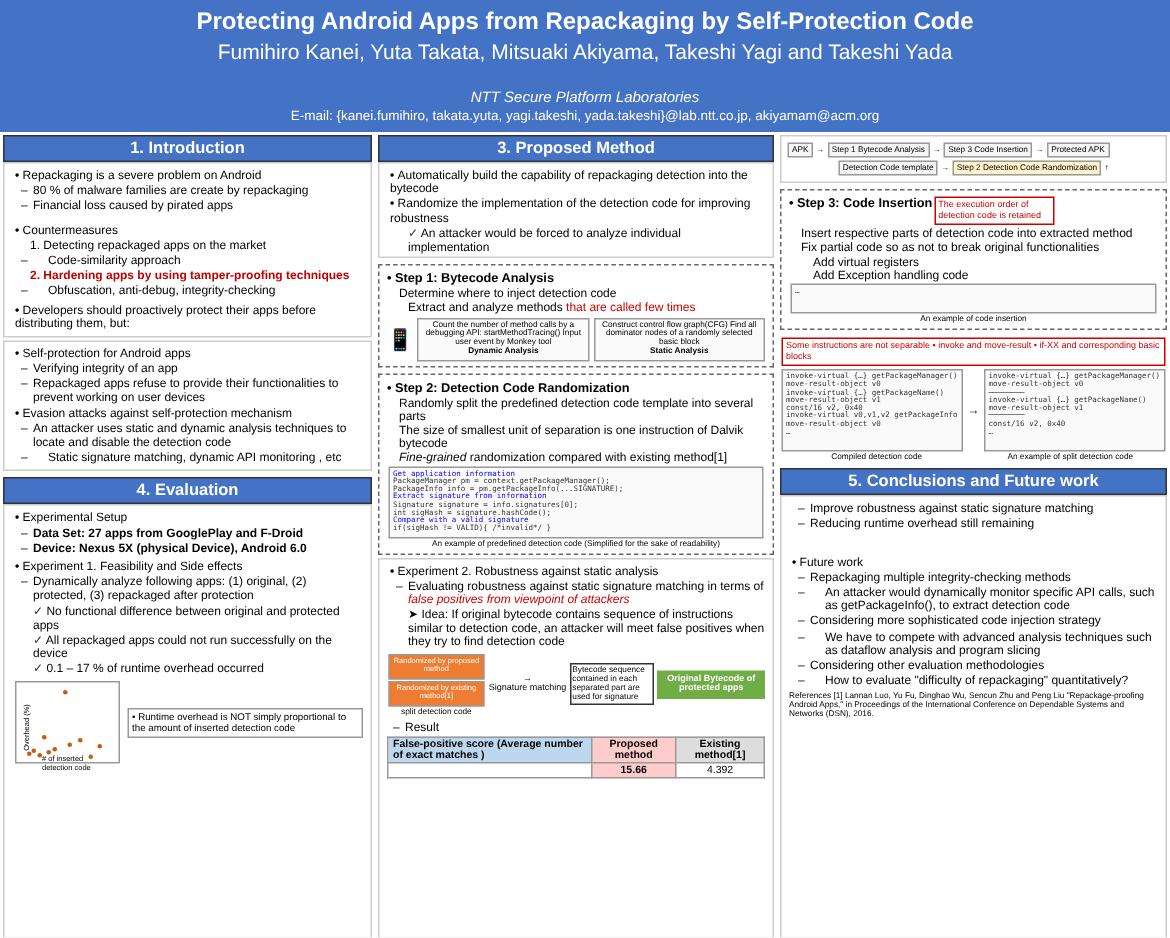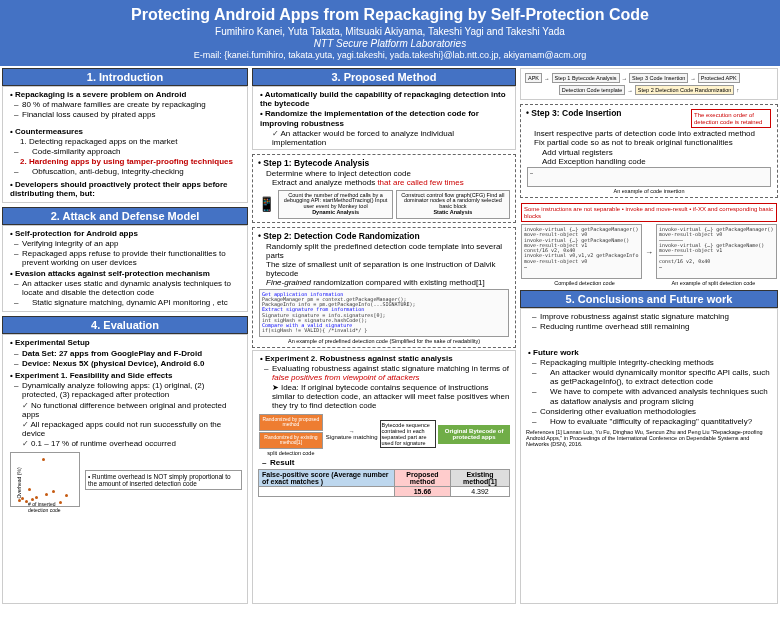--- a/index.html
+++ b/index.html
@@ -1,31 +1,31 @@
 <!DOCTYPE html>
 <html><head>
 <meta charset="utf-8">
 <style>
 *{margin:0;padding:0;box-sizing:border-box}
 body{width:780px;height:625px;font-family:Arial,sans-serif;background:#fff;font-size:8px;overflow:hidden}
 .header{background:#4472c4;color:#fff;text-align:center;padding:6px 4px}
 .header h1{font-size:16px;font-weight:bold;margin-bottom:2px}
-.header .authors{font-size:10px;margin-bottom:1px}
+.header .authors{font-size:14px;margin-bottom:18px}
 .header .lab{font-size:10px;font-style:italic;margin-bottom:1px}
 .header .email{font-size:9px}
 .poster{display:flex;height:540px}
 .col{display:flex;flex-direction:column}
 .col-left{width:250px}
 .col-mid{width:268px}
 .col-right{width:262px}
 .sec-head{background:#4472c4;color:#fff;font-weight:bold;text-align:center;padding:2px;font-size:11px;border:1px solid #333;margin:2px 2px 0}
 .sec-body{padding:3px 5px;border:1px solid #ccc;margin:0 2px 2px;background:#fff}
 .sec-body ul{list-style:none;padding-left:2px}
 .sec-body li{margin-bottom:1px;line-height:1.15}
-.sec-body .b{font-weight:bold}
+.sec-body .b{font-weight:normal}
 .sec-body .red{color:#c00000;font-weight:bold}
 .sec-body .sub{padding-left:12px;position:relative}
 .sec-body .sub:before{content:"–";position:absolute;left:4px}
 .sec-body .bul:before{content:"• ";font-weight:bold}
 .sec-body .chk:before{content:"✓ ";color:#333}
 .step-box{border:1px dashed #666;margin:2px;padding:3px 5px;background:#fff}
 .step-box .title{font-weight:bold;font-size:8.5px;margin-bottom:1px}
 .step-box ul{list-style:none}
 .step-box li{line-height:1.15}
 .flow-row{display:flex;gap:2px;margin:2px;align-items:center;font-size:5.5px}
@@ -69,21 +69,20 @@
       <li class="sub">Financial loss caused by pirated apps</li>
       <li class="bul b" style="margin-top:7px">Countermeasures</li>
       <li style="padding-left:10px">1. <span>Detecting repackaged apps on the market</span></li>
       <li class="sub" style="padding-left:22px">Code-similarity approach</li>
       <li class="red" style="padding-left:10px">2. <span>Hardening apps by using tamper-proofing techniques</span></li>
       <li class="sub" style="padding-left:22px">Obfuscation, anti-debug, integrity-checking</li>
       <li class="bul b" style="margin-top:3px">Developers should proactively protect their apps before distributing them, but:</li>
     </ul>
   </div>
 
-  <div class="sec-head">2. Attack and Defense Model</div>
   <div class="sec-body">
     <ul>
       <li class="bul b">Self-protection for Android apps</li>
       <li class="sub">Verifying integrity of an app</li>
       <li class="sub">Repackaged apps refuse to provide their functionalities to prevent working on user devices</li>
       <li class="bul b" style="margin-top:0">Evasion attacks against self-protection mechanism</li>
       <li class="sub">An attacker uses static and dynamic analysis techniques to locate and disable the detection code</li>
       <li class="sub" style="padding-left:22px">Static signature matching, dynamic API monitoring , etc</li>
     </ul>
   </div>
@@ -217,21 +216,21 @@
     <div class="flow-row" style="justify-content:center">
       <div class="flow-box">Detection Code
 template</div>→
       <div class="flow-box hl">Step 2
 Detection Code
 Randomization</div>↑
     </div>
   </div>
 
   <div class="step-box">
-    <div style="display:flex;justify-content:space-between">
+    <div style="display:flex;">
       <div class="title">• <span>Step 3: Code Insertion</span></div>
       <div class="note-box" style="width:80px">The execution order of detection code is retained</div>
     </div>
     <ul>
       <li class="chk" style="padding-left:8px">Insert respective parts of detection code into extracted method</li>
       <li class="chk" style="padding-left:8px">Fix partial code <span class="red">so as not to break original functionalities</span></li>
       <li class="chk" style="padding-left:16px">Add virtual registers</li>
       <li class="chk" style="padding-left:16px">Add Exception handling code</li>
     </ul>
     <div class="code-box" style="height:20px">…</div>
@@ -254,20 +253,21 @@
   </div>
 
   <div class="sec-head">5. Conclusions and Future work</div>
   <div class="sec-body" style="flex:1">
     <ul>
       <li class="sub">Improve robustness against static signature matching</li>
       <li class="sub">Reducing runtime overhead still remaining</li>
       <li class="bul b" style="margin-top:16px">Future work</li>
       <li class="sub">Repackaging multiple integrity-checking methods</li>
       <li class="sub" style="padding-left:22px">An attacker would dynamically monitor specific API calls, such as getPackageInfo(), to extract detection code</li>
+      <li class="sub">Considering more sophisticated code injection strategy</li>
       <li class="sub" style="padding-left:22px">We have to compete with advanced analysis techniques such as dataflow analysis and program slicing</li>
       <li class="sub">Considering other evaluation methodologies</li>
       <li class="sub" style="padding-left:22px">How to evaluate "difficulty of repackaging" quantitatively?</li>
     </ul>
     <div class="refs">References
 [1] Lannan Luo, Yu Fu, Dinghao Wu, Sencun Zhu and Peng Liu "Repackage-proofing Android Apps," in Proceedings of the International Conference on Dependable Systems and Networks (DSN), 2016.</div>
   </div>
 </div>
 </div>
 

